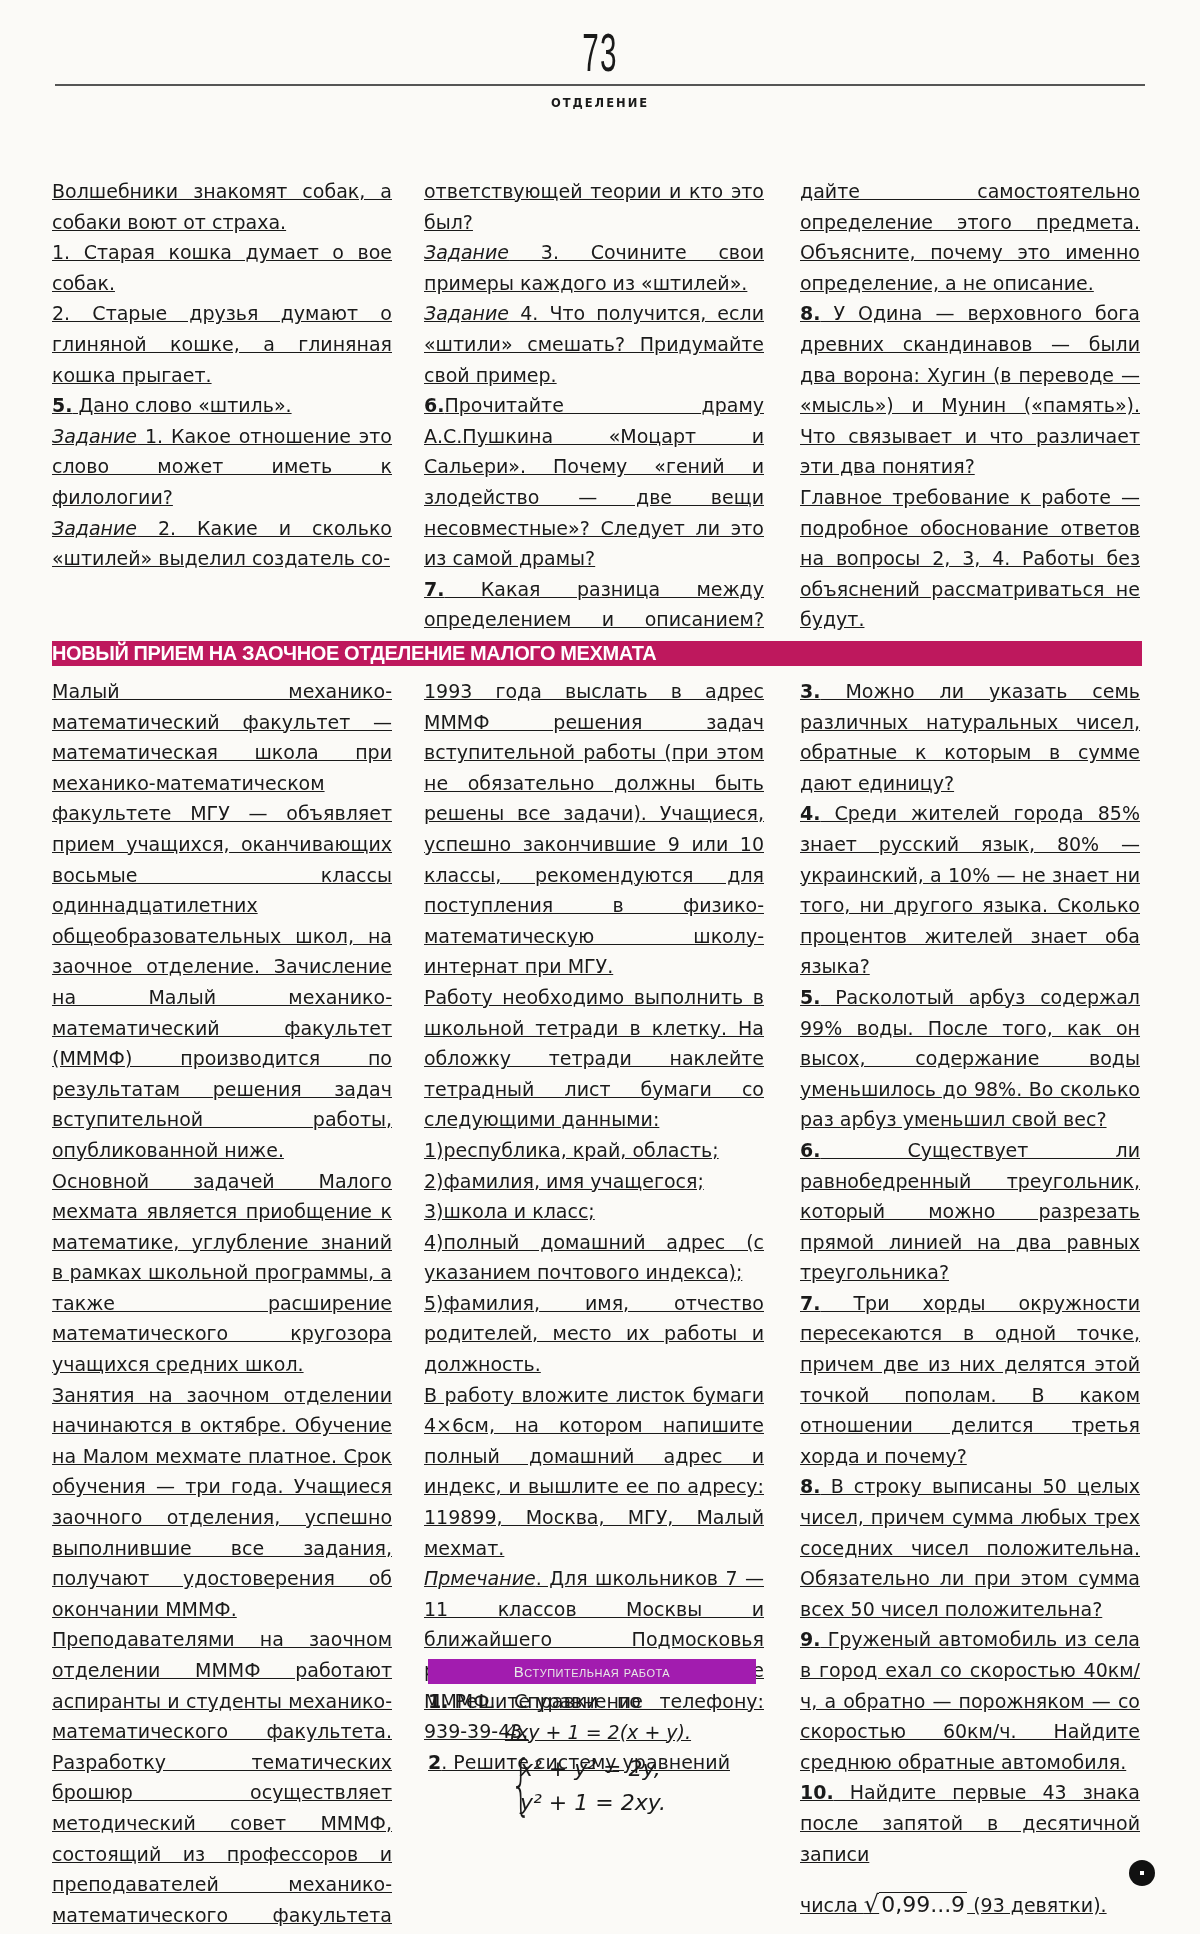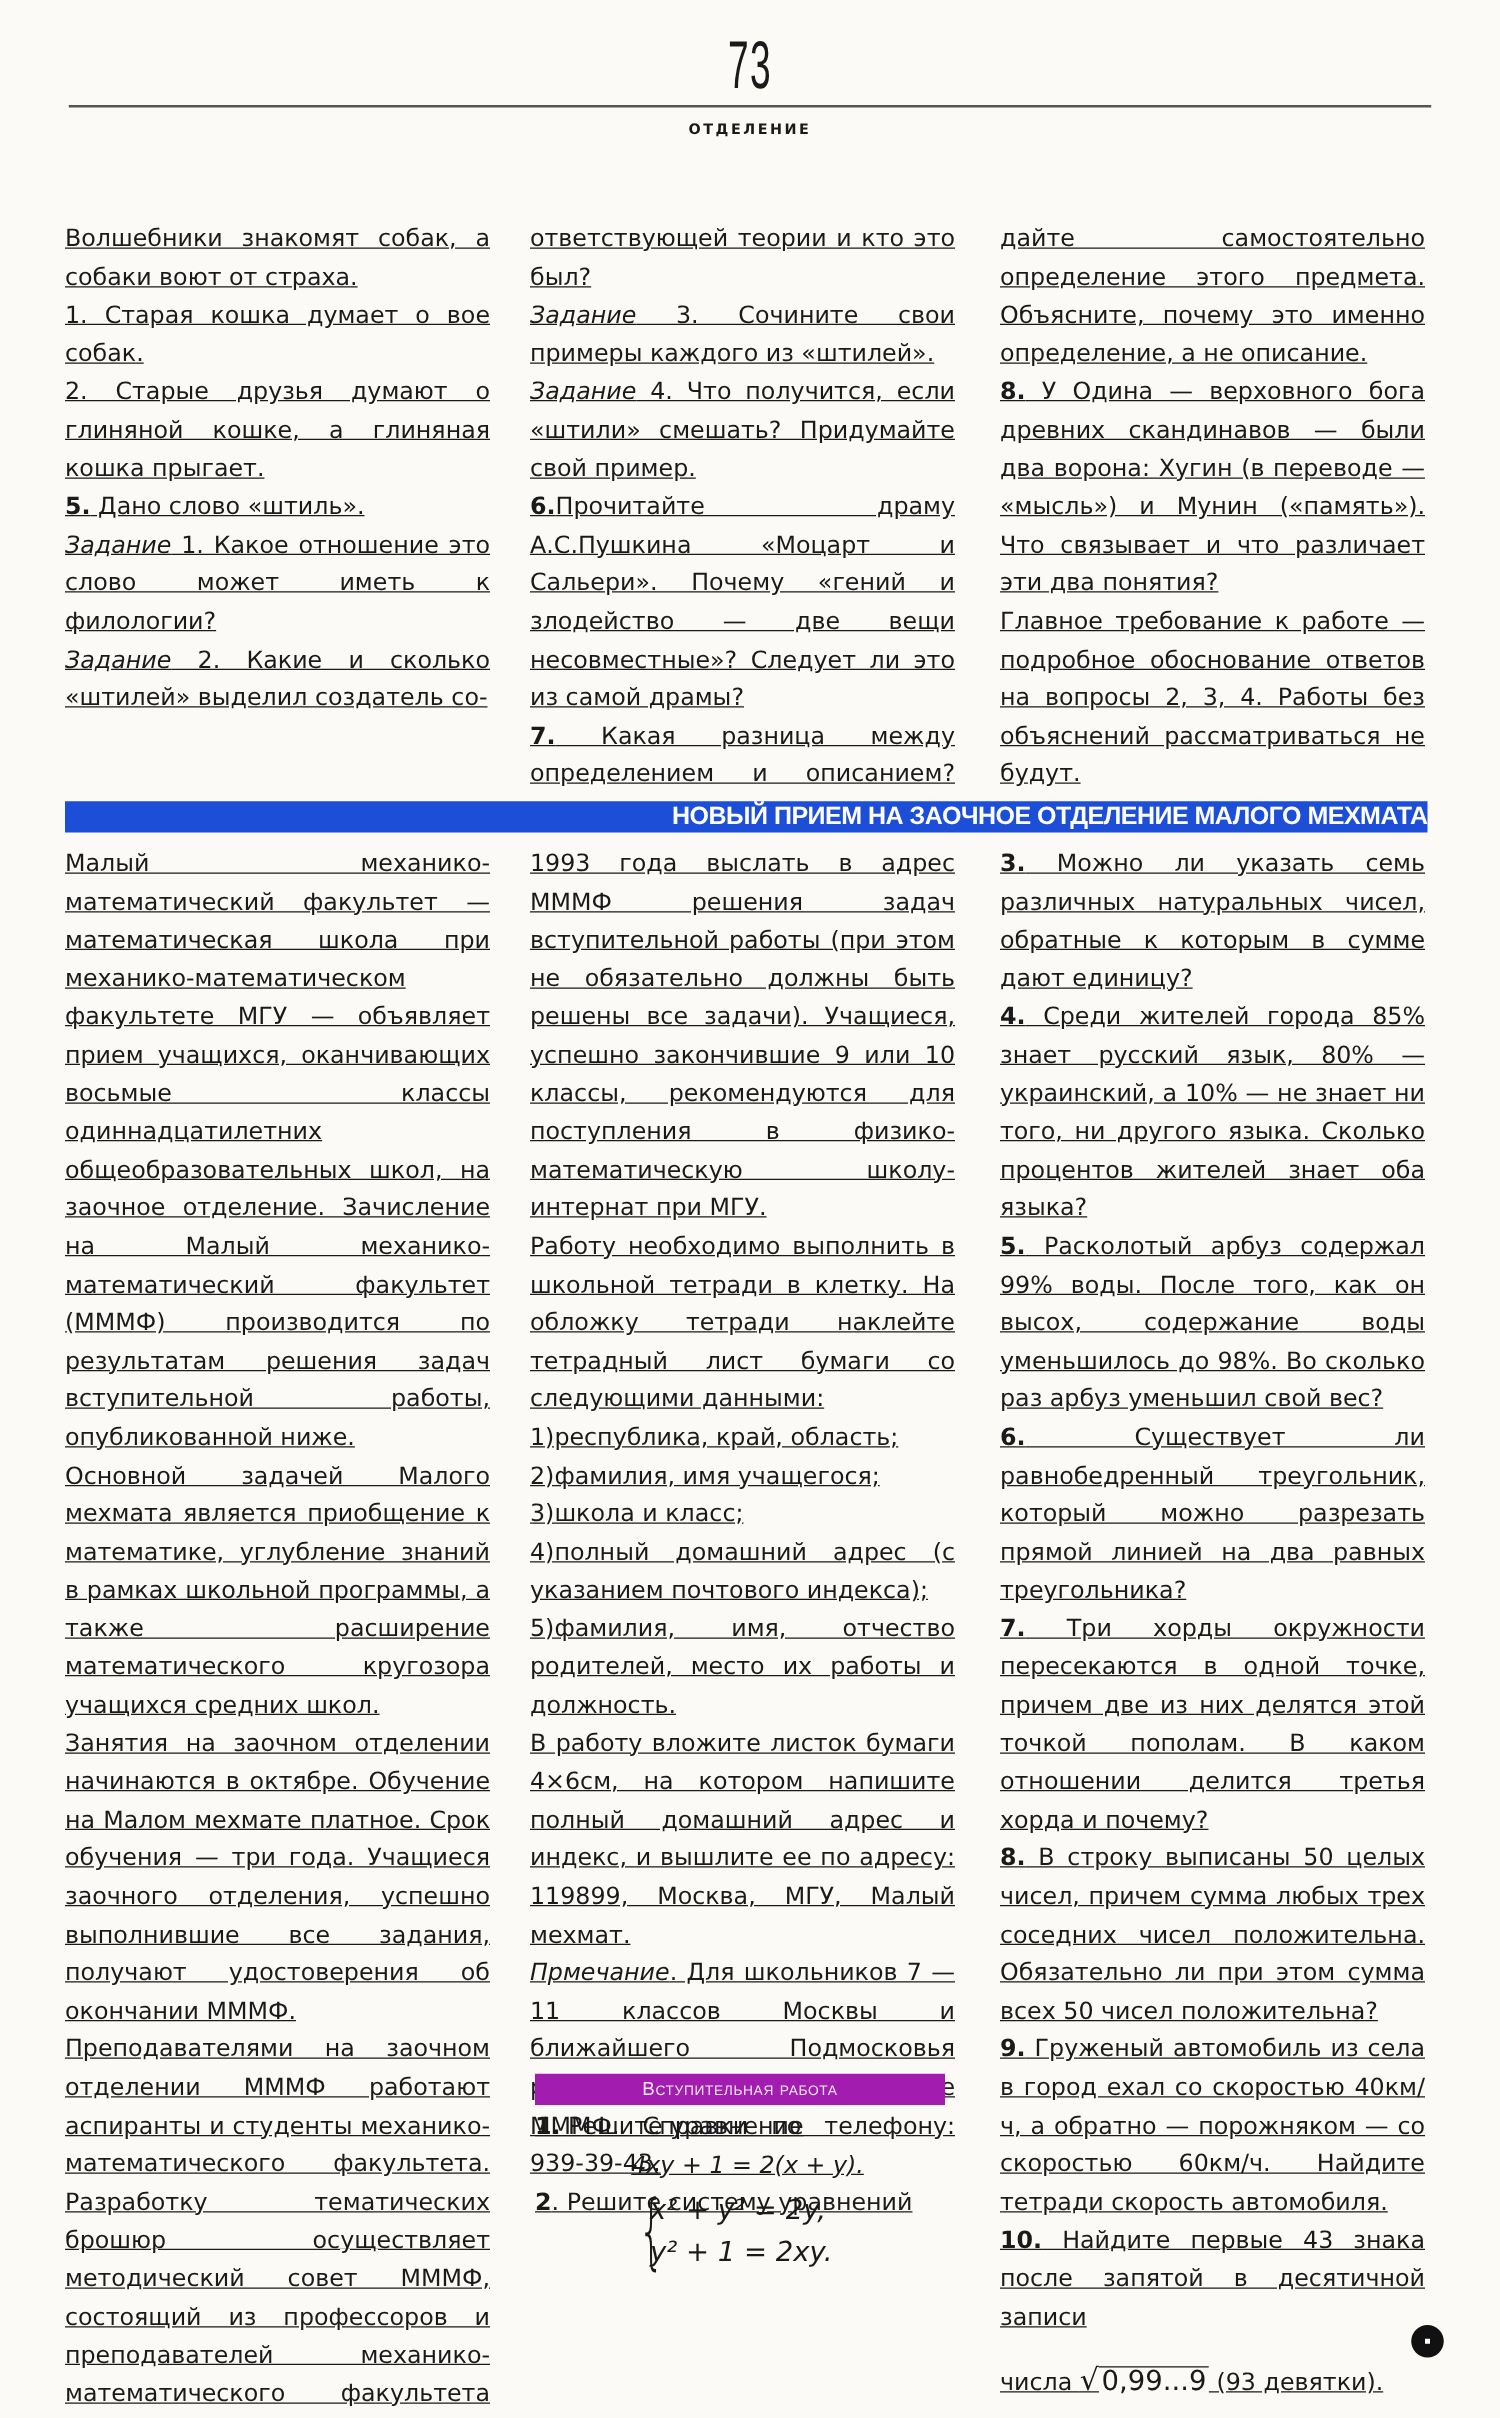--- a/index.html
+++ b/index.html
@@ -19,21 +19,21 @@
   }
   .col {
     position:absolute; width:340px; font-size:19px; line-height:30.6px;
     text-align:justify;
   }
   .col p { margin:0;text-decoration:underline; }
   .col .it { font-style:italic; }
   .col .num { font-weight:bold; }
   .banner {
     position:absolute; left:52px; top:641px; width:1090px; height:25px;
-    background:#1d4ed8; color:#fff; text-align:right;
+    background:#be185d; color:#fff; text-align:left;
     font-family:"Liberation Sans", sans-serif; font-weight:bold; font-size:20px; line-height:25px;
     letter-spacing:-0.4px;
   }
   .sub-banner {
     position:absolute; left:428px; top:1659px; width:328px; height:25px;
     background:#a21caf; color:#e8e8e8; text-align:center;
     font-family:"Liberation Sans", sans-serif; font-size:15px; line-height:25px; letter-spacing:0.5px;
     font-variant:small-caps;
   }
   .eq { text-align:center; font-style:italic; font-size:19px; line-height:30px; }
@@ -109,20 +109,20 @@
   <div>y² + 1 = 2xy.</div>
 </div>
 
 <div class="col" style="left:800px; top:676px;">
   <p><span class="num">3.</span><span> Можно ли указать семь различных натуральных чисел, обратные к которым в сумме дают единицу?</span></p>
   <p><span class="num">4.</span><span> Среди жителей города 85% знает русский язык, 80% — украинский, а 10% — не знает ни того, ни другого языка. Сколько процентов жителей знает оба языка?</span></p>
   <p><span class="num">5.</span><span> Расколотый арбуз содержал 99% воды. После того, как он высох, содержание воды уменьшилось до 98%. Во сколько раз арбуз уменьшил свой вес?</span></p>
   <p><span class="num">6.</span><span> Существует ли равнобедренный треугольник, который можно разрезать прямой линией на два равных треугольника?</span></p>
   <p><span class="num">7.</span><span> Три хорды окружности пересекаются в одной точке, причем две из них делятся этой точкой пополам. В каком отношении делится третья хорда и почему?</span></p>
   <p><span class="num">8.</span><span> В строку выписаны 50 целых чисел, причем сумма любых трех соседних чисел положительна. Обязательно ли при этом сумма всех 50 чисел положительна?</span></p>
-  <p><span class="num">9.</span><span> Груженый автомобиль из села в город ехал со скоростью 40км/ч, а обратно — порожняком — со скоростью 60км/ч. Найдите тетради скорость автомобиля.</span></p>
+  <p><span class="num">9.</span><span> Груженый автомобиль из села в город ехал со скоростью 40км/ч, а обратно — порожняком — со скоростью 60км/ч. Найдите среднюю обратные автомобиля.</span></p>
   <p><span class="num">10.</span><span> Найдите первые 43 знака после запятой в десятичной записи</span></p>
   <p style="margin-top:20px; text-align:left;">
     <span>числа </span><span style="font-size:24px;">√</span><span class="sqrt-wrap">0,99...9</span><span> (93 девятки).</span>
   </p>
 </div>
 
 <div class="end-mark"></div>
 
 </body></html>

